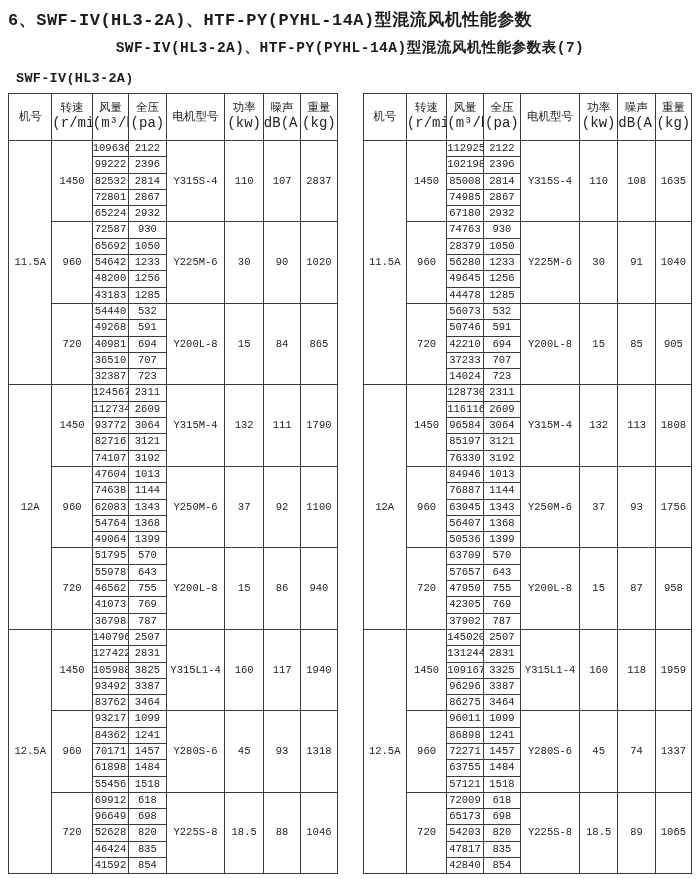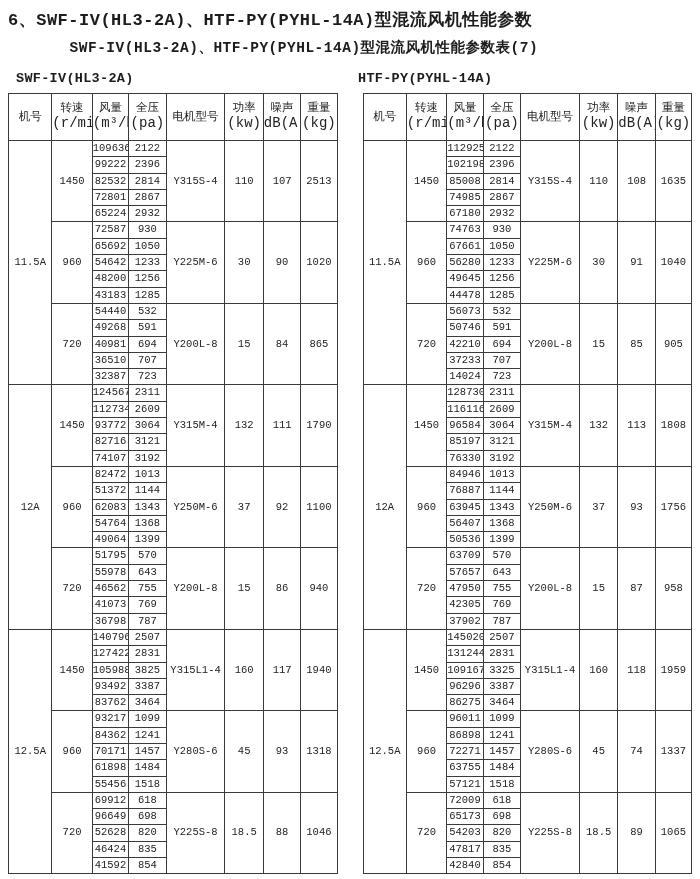--- a/index.html
+++ b/index.html
@@ -8,21 +8,21 @@
     font-family:"Liberation Sans","DejaVu Sans",sans-serif;
     color:#1c1c1c;
     -webkit-font-smoothing:antialiased;
   }
   .page{padding:6px 8px 20px 8px;font-family:Liberation Mono, monospace;}
   .main-title{
     font-size:17px;font-weight:bold;margin:2px 0 7px 0;
     letter-spacing:0.5px;white-space:nowrap;
   }
   .sub-title{
-    font-size:14.5px;font-weight:bold;text-align:left;
+    font-size:14.5px;font-weight:bold;text-align:center;
     margin:0 auto 12px auto;width:82%;
     letter-spacing:0.5px;white-space:nowrap;
   }
   .table-labels{display:flex;margin:0 0 6px 0;}
   .table-labels .half{width:50%;}
   .table-label{
     font-size:13.5px;font-weight:bold;padding-left:8px;
     letter-spacing:0.3px;
   }
   .tables{display:flex;gap:25px;}
@@ -46,21 +46,20 @@
 </style>
 </head>
 <body>
 
 <div class="page">
   <div class="main-title">6、SWF-IV(HL3-2A)、HTF-PY(PYHL-14A)型混流风机性能参数</div>
   <div class="sub-title">SWF-IV(HL3-2A)、HTF-PY(PYHL-14A)型混流风机性能参数表(7)</div>
 
   <div class="table-labels">
     <div class="half"><span class="table-label">SWF-IV(HL3-2A)</span></div>
-    <div class="half"><span class="table-label">HTF-PY(PYHL-14A)</span></div>
   </div>
 
   <div class="tables">
     <div class="tbl-wrap">
       <table class="fan">
           <colgroup>
             <col style="width: 13.2%;">
             <col style="width: 12.3%;">
             <col style="width: 11.1%;">
             <col style="width: 11.4%;">
@@ -83,21 +82,21 @@
           </thead>
           <tbody>
             <tr>
               <td class="size-cell" rowspan="15">11.5A</td>
               <td class="rpm-cell" rowspan="5">1450</td>
               <td>109636</td>
               <td>2122</td>
               <td class="motor-cell" rowspan="5">Y315S-4</td>
               <td rowspan="5">110</td>
               <td rowspan="5">107</td>
-              <td rowspan="5">2513</td>
+              <td rowspan="5">2837</td>
             </tr>
             <tr>
               <td>99222</td>
               <td>2396</td>
             </tr>
             <tr>
               <td>82532</td>
               <td>2814</td>
             </tr>
             <tr>
@@ -179,29 +178,29 @@
             <tr>
               <td>82716</td>
               <td>3121</td>
             </tr>
             <tr>
               <td>74107</td>
               <td>3192</td>
             </tr>
             <tr>
               <td class="rpm-cell" rowspan="5">960</td>
-              <td>82472</td>
+              <td>47604</td>
               <td>1013</td>
               <td class="motor-cell" rowspan="5">Y250M-6</td>
               <td rowspan="5">37</td>
               <td rowspan="5">92</td>
               <td rowspan="5">1100</td>
             </tr>
             <tr>
-              <td>51372</td>
+              <td>74638</td>
               <td>1144</td>
             </tr>
             <tr>
               <td>62083</td>
               <td>1343</td>
             </tr>
             <tr>
               <td>54764</td>
               <td>1368</td>
             </tr>
@@ -367,21 +366,21 @@
             <tr>
               <td class="rpm-cell" rowspan="5">960</td>
               <td>74763</td>
               <td>930</td>
               <td class="motor-cell" rowspan="5">Y225M-6</td>
               <td rowspan="5">30</td>
               <td rowspan="5">91</td>
               <td rowspan="5">1040</td>
             </tr>
             <tr>
-              <td>67661</td>
+              <td>28379</td>
               <td>1050</td>
             </tr>
             <tr>
               <td>56280</td>
               <td>1233</td>
             </tr>
             <tr>
               <td>49645</td>
               <td>1256</td>
             </tr>

